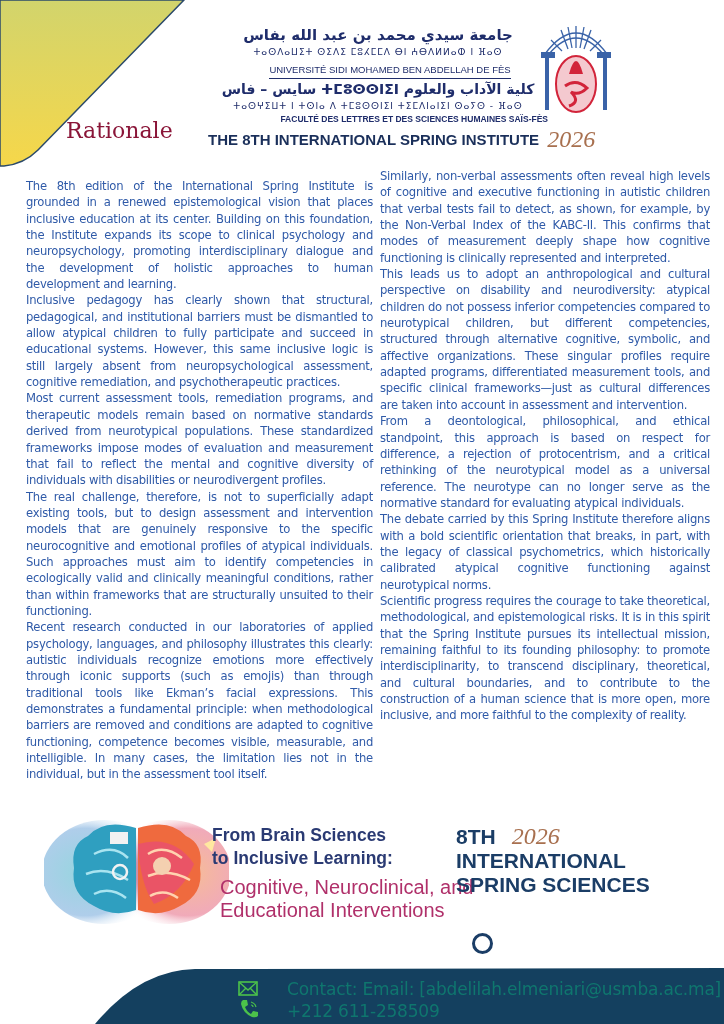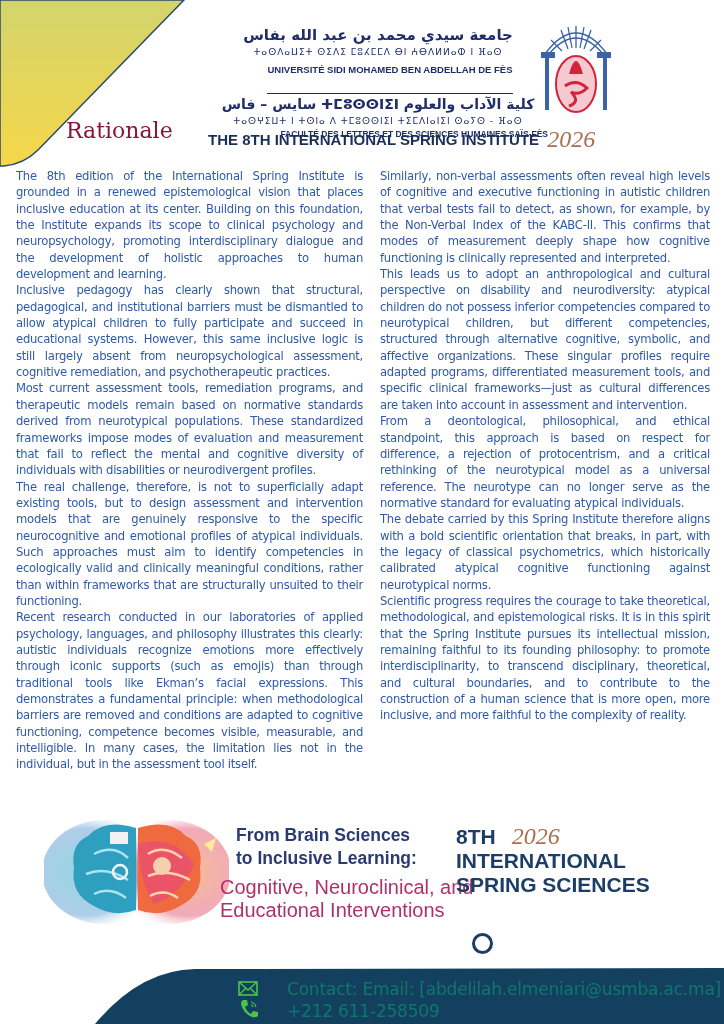--- a/index.html
+++ b/index.html
@@ -4,38 +4,38 @@
 <style>
   * { margin:0; padding:0; box-sizing:border-box; }
   html, body { width:724px; height:1024px; overflow:hidden; background:#ffffff; }
   body { position:relative; font-family:"Liberation Sans", sans-serif; }
 
   .corner { position:absolute; left:0; top:0; width:190px; height:168px; }
 
   .header { position:absolute; left:208px; top:10px; width:340px; text-align:center; }
   .ar1 { font-family:"DejaVu Sans", sans-serif; font-size:15px; font-weight:bold; color:#1f2d6b; direction:rtl; line-height:20px;margin-top:15px; }
   .tif { font-family:"DejaVu Sans", sans-serif; font-size:9px; color:#1f2d6b; letter-spacing:1px; line-height:14px; }
-  .fr1 { font-size:9.5px; font-weight:bold; color:#1f2d6b; line-height:13px; border-bottom:1.5px solid #1f2d6b; padding-bottom:17px; display:inline-block;margin-left:24px; }
+  .fr1 { font-size:9.5px; font-weight:normal; color:#1f2d6b; line-height:13px; border-bottom:1.5px solid #1f2d6b; padding-bottom:2px; display:inline-block;margin-left:24px; }
   .ar2 { font-family:"DejaVu Sans", sans-serif; font-size:14px; font-weight:bold; color:#1f2d6b; direction:rtl; line-height:19px; margin-top:1px; }
   .fr2 { font-size:8.5px; font-weight:bold; color:#1f2d6b; line-height:12px;text-align:right; }
 
   .logo { position:absolute; left:535px; top:18px; width:82px; height:100px; }
 
   .rationale { position:absolute; left:66px; top:118px; font-family:"DejaVu Serif", serif; font-size:22px; color:#8a1538; }
   .title-line { position:absolute; left:208px; top:126px; font-size:15px; font-weight:bold; color:#1a2f5a; white-space:nowrap; }
   .year { font-family:"Liberation Serif", serif; font-style:italic; font-size:24px; color:#a8704f; margin-left:8px; font-weight:normal; vertical-align:-2px; }
 
   .col { position:absolute; top:168px; font-size:11.6px; line-height:16.35px; color:#2f5aa8; text-align:justify; font-family:"DejaVu Sans", sans-serif; letter-spacing:-0.25px; }
   .col p { margin:0; }
-  .col-left { left:16px; width:347px; }
+  .col-left { left:26px; width:347px;margin-top:10px; }
   .col-right { left:380px; width:330px; }
 
   .banner { position:absolute; left:34px; top:812px; width:412px; height:126px; }
   .brain { position:absolute; left:10px; top:2px; width:185px; height:118px; }
-  .banner-t1 { position:absolute; left:202px; top:12px; font-size:17.5px; font-weight:bold; color:#2a3a73; line-height:23px; white-space:nowrap; }
+  .banner-t1 { position:absolute; left:178px; top:12px; font-size:17.5px; font-weight:bold; color:#2a3a73; line-height:23px; white-space:nowrap; }
   .banner-t2 { position:absolute; left:186px; top:64px; font-size:20px; font-weight:normal; color:#b0306a; line-height:23px; white-space:nowrap; }
 
   .side-title { position:absolute; left:456px; top:824px; font-size:21px; font-weight:bold; color:#1b3d66; line-height:24px; white-space:nowrap; }
   .side-year { font-family:"Liberation Serif", serif; font-style:italic; font-size:24px; color:#a8704f; font-weight:normal; margin-left:16px; }
 
   .circle { position:absolute; left:472px; top:933px; width:21px; height:21px; border:3px solid #1b3d66; border-radius:50%; }
 
   .footer { position:absolute; left:0; top:968px; width:724px; height:56px; }
   .contact { position:absolute; left:287px; top:978px; font-size:17px; color:#0f766e; line-height:22px; font-family:"DejaVu Sans", sans-serif; letter-spacing:-0.2px; }
   .mail-icon { position:absolute; left:238px; top:981px; width:20px; height:15px; }

